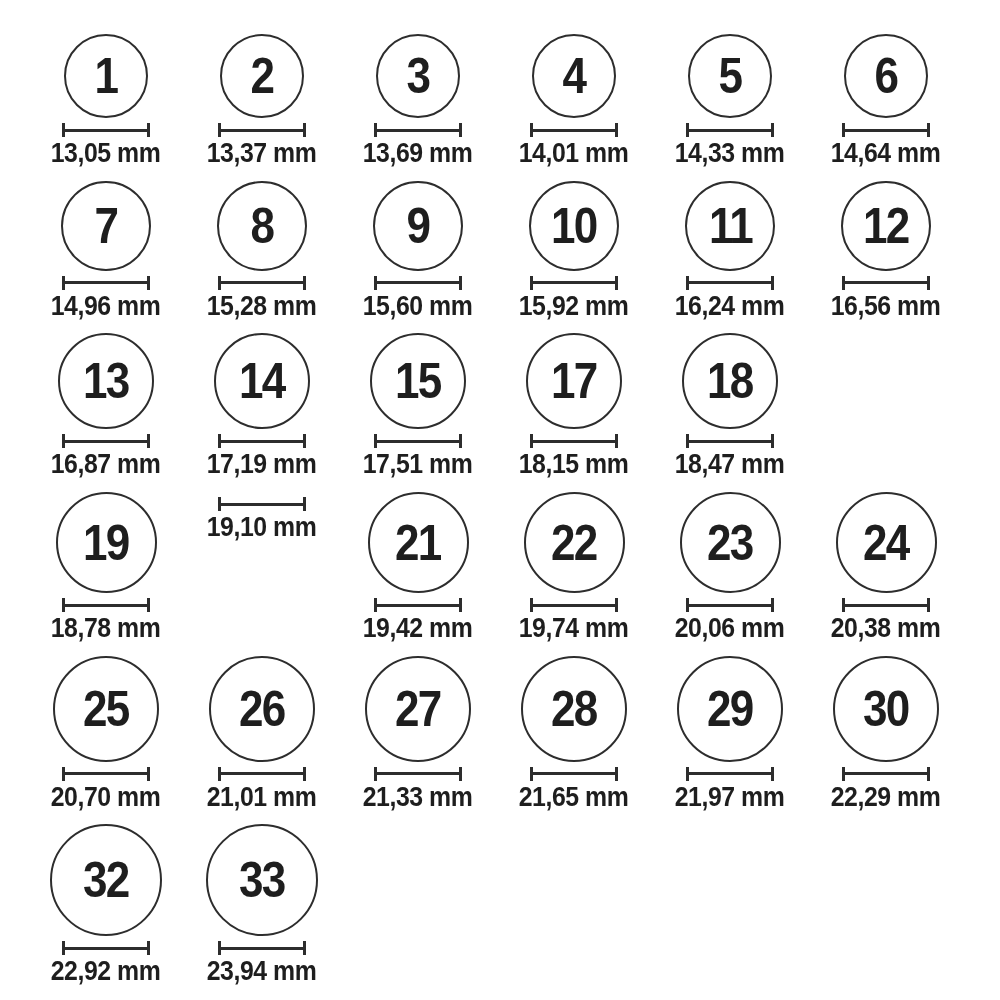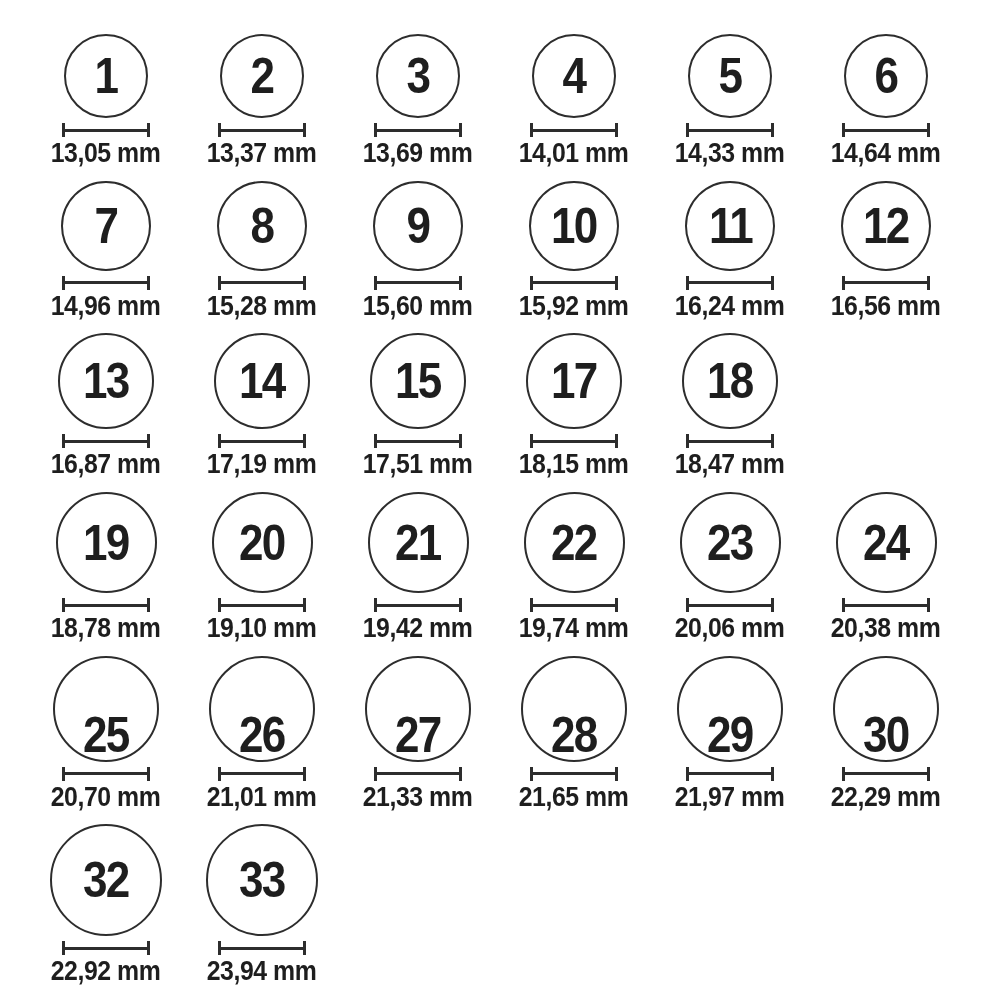--- a/index.html
+++ b/index.html
@@ -28,21 +28,21 @@
     border-radius: 50%;
     display: flex;
     align-items: center;
     justify-content: center;
     background: #ffffff;
   }
   .row0 .circle { width: 84px;  height: 84px;  }
   .row1 .circle { width: 90px;  height: 90px;  }
   .row2 .circle { width: 96px;  height: 96px;  }
   .row3 .circle { width: 101px; height: 101px; }
-  .row4 .circle { width: 106px; height: 106px; align-items: flex-end; }
+  .row4 .circle { width: 106px; height: 106px; }
   .row5 .circle { width: 112px; height: 112px; }
   .num {
     font-size: 50px;
     font-weight: bold;
     color: #1e1e1e;
     letter-spacing: -2px;
     transform: scaleX(0.88);
     line-height: 1;
   }
   .measure {
@@ -205,23 +205,20 @@
     </div>
     <div class="row row3">
       <div class="cell">
         <div class="circle">
           <span class="num">19</span>
         </div>
         <div class="measure"></div>
         <div class="label">18,78 mm</div>
       </div>
       <div class="cell">
-        <div class="circle">
-          <span class="num">20</span>
-        </div>
         <div class="measure"></div>
         <div class="label">19,10 mm</div>
       </div>
       <div class="cell">
         <div class="circle">
           <span class="num">21</span>
         </div>
         <div class="measure"></div>
         <div class="label">19,42 mm</div>
       </div>

